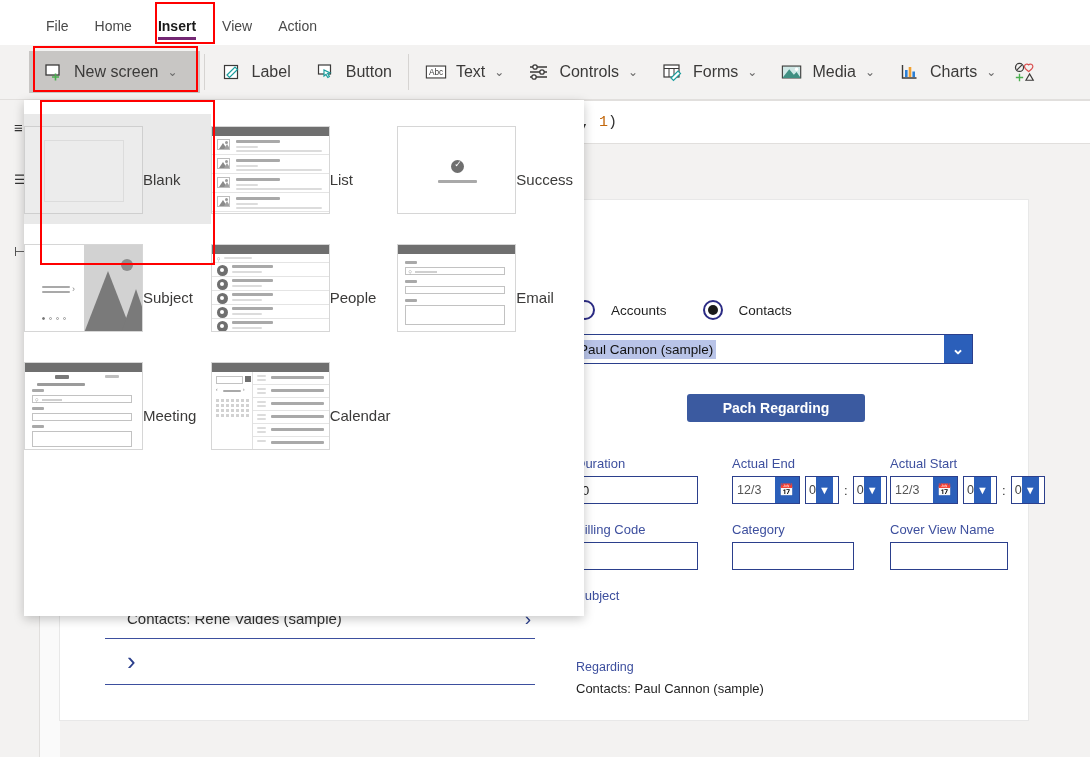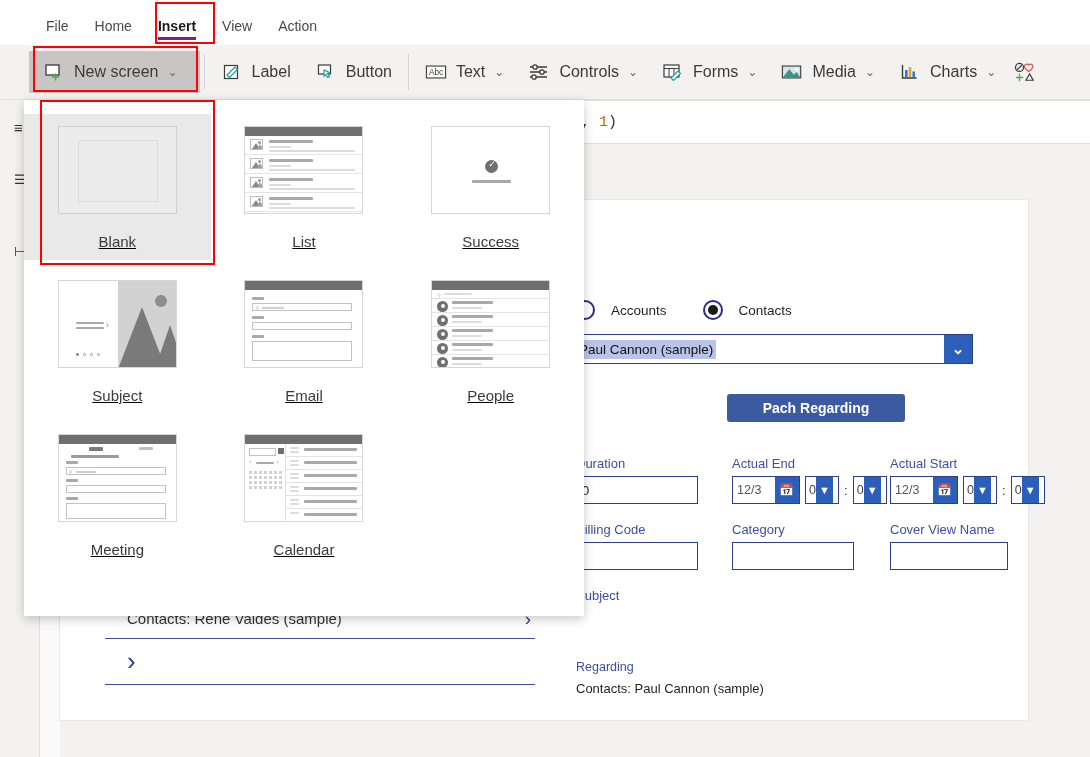--- a/index.html
+++ b/index.html
@@ -74,21 +74,20 @@
     position: absolute; right: 0; top: 0; width: 28px; height: 28px;
     background: #2b5fba; color: #fff; display: flex; align-items: center; justify-content: center;
     font-size: 15px; font-weight: bold;
   }
 
   .patch-btn {
     position: absolute; left: 627px; top: 194px; width: 178px; height: 28px;
     background: #3b5aa0; color: #fff; border: none; border-radius: 3px;
     font-size: 14px; font-weight: bold; font-family: "Liberation Sans", sans-serif;
     cursor: pointer;
-    margin-left: 40px;
   }
 
   .fld { position: absolute; }
   .fld-label { font-size: 13px; color: #3d4f9e; margin-bottom: 5px; white-space: nowrap; }
   .fld-input {
     border: 1.5px solid #2b3f8c; background: #fff; height: 28px;
     font-size: 13px; color: #222; padding: 0 5px; display: flex; align-items: center;
     font-family: "Liberation Sans", sans-serif;
   }
   .date-group { display: flex; align-items: center; gap: 5px; }
@@ -159,23 +158,22 @@
   .flyout {
     position: absolute; left: 24px; top: 100px; width: 560px; height: 516px;
     background: #ffffff; box-shadow: 0 3px 10px rgba(0,0,0,.22);
     padding: 14px 0 0 0;
   }
   .tpl-grid {
     display: grid; grid-template-columns: repeat(3, 1fr);
     row-gap: 8px;
   }
   .tpl {
-    display: flex; flex-direction: column; align-items: center; padding: 12px 0 10px 0;
+    display: flex; flex-direction: row; align-items: center; padding: 12px 0 10px 0;
     cursor: pointer;
-    text-decoration: underline;
   }
   .tpl.selected { background: #e9e9e9; }
   .tpl-thumb {
     width: 119px; height: 88px; background: #ffffff; border: 1px solid #d6d6d6;
     position: relative; overflow: hidden;
   }
   .tpl.selected .tpl-thumb { border: 1px solid #cfcfcf; background:#ececec; }
   .tpl-label { margin-top: 19px; font-size: 15px; color: #3b3a39; }
 
   
@@ -529,67 +527,67 @@
           <div class="th-dot" style="left:24px; top:72px;"></div>
           <div class="th-dot" style="left:31px; top:72px;"></div>
           <div class="th-dot" style="left:38px; top:72px;"></div>
         </div>
         <div class="tpl-label">Subject</div>
       </div>
 
       <div class="tpl">
         <div class="tpl-thumb">
           <div class="th-bar"></div>
+          <div class="th-row" style="top:9px; height:9px;">
+            <span style="position:absolute;left:5px;top:2px;font-size:5px;color:#b5b5b5;">⚲</span>
+            <div class="th-ln lite" style="left:12px; top:3px; width:28px;"></div>
+          </div>
+          <div class="th-row" style="top:18px; height:14px;">
+            <div class="th-ava" style="left:5px; top:2px;"></div>
+            <div class="th-ln" style="left:20px; top:2px; width:41px;"></div>
+            <div class="th-ln lite" style="left:20px; top:8px; width:30px;"></div>
+          </div>
+          <div class="th-row" style="top:32px; height:14px;">
+            <div class="th-ava" style="left:5px; top:2px;"></div>
+            <div class="th-ln" style="left:20px; top:2px; width:41px;"></div>
+            <div class="th-ln lite" style="left:20px; top:8px; width:30px;"></div>
+          </div>
+          <div class="th-row" style="top:46px; height:14px;">
+            <div class="th-ava" style="left:5px; top:2px;"></div>
+            <div class="th-ln" style="left:20px; top:2px; width:41px;"></div>
+            <div class="th-ln lite" style="left:20px; top:8px; width:30px;"></div>
+          </div>
+          <div class="th-row" style="top:60px; height:14px;">
+            <div class="th-ava" style="left:5px; top:2px;"></div>
+            <div class="th-ln" style="left:20px; top:2px; width:41px;"></div>
+            <div class="th-ln lite" style="left:20px; top:8px; width:30px;"></div>
+          </div>
+          <div class="th-row" style="top:74px; height:14px;">
+            <div class="th-ava" style="left:5px; top:2px;"></div>
+            <div class="th-ln" style="left:20px; top:2px; width:41px;"></div>
+            <div class="th-ln lite" style="left:20px; top:8px; width:30px;"></div>
+          </div>
+        </div>
+        <div class="tpl-label">People</div>
+      </div>
+
+      <div class="tpl">
+        <div class="tpl-thumb">
+          <div class="th-bar"></div>
           <div class="th-ln" style="left:7px; top:16px; width:12px; height:3px;"></div>
           <div class="th-inputbox" style="left:7px; top:22px; width:100px; height:8px;">
             <span style="position:absolute;left:2px;top:1px;font-size:5px;color:#aaa;">⚲</span>
             <span style="position:absolute;left:9px;top:3px;width:22px;height:2px;background:#cfcfcf;"></span>
           </div>
           <div class="th-ln" style="left:7px; top:35px; width:12px; height:3px;"></div>
           <div class="th-inputbox" style="left:7px; top:41px; width:100px; height:8px;"></div>
           <div class="th-ln" style="left:7px; top:54px; width:12px; height:3px;"></div>
           <div class="th-inputbox" style="left:7px; top:60px; width:100px; height:20px;"></div>
         </div>
         <div class="tpl-label">Email</div>
-      </div>
-
-      <div class="tpl">
-        <div class="tpl-thumb">
-          <div class="th-bar"></div>
-          <div class="th-row" style="top:9px; height:9px;">
-            <span style="position:absolute;left:5px;top:2px;font-size:5px;color:#b5b5b5;">⚲</span>
-            <div class="th-ln lite" style="left:12px; top:3px; width:28px;"></div>
-          </div>
-          <div class="th-row" style="top:18px; height:14px;">
-            <div class="th-ava" style="left:5px; top:2px;"></div>
-            <div class="th-ln" style="left:20px; top:2px; width:41px;"></div>
-            <div class="th-ln lite" style="left:20px; top:8px; width:30px;"></div>
-          </div>
-          <div class="th-row" style="top:32px; height:14px;">
-            <div class="th-ava" style="left:5px; top:2px;"></div>
-            <div class="th-ln" style="left:20px; top:2px; width:41px;"></div>
-            <div class="th-ln lite" style="left:20px; top:8px; width:30px;"></div>
-          </div>
-          <div class="th-row" style="top:46px; height:14px;">
-            <div class="th-ava" style="left:5px; top:2px;"></div>
-            <div class="th-ln" style="left:20px; top:2px; width:41px;"></div>
-            <div class="th-ln lite" style="left:20px; top:8px; width:30px;"></div>
-          </div>
-          <div class="th-row" style="top:60px; height:14px;">
-            <div class="th-ava" style="left:5px; top:2px;"></div>
-            <div class="th-ln" style="left:20px; top:2px; width:41px;"></div>
-            <div class="th-ln lite" style="left:20px; top:8px; width:30px;"></div>
-          </div>
-          <div class="th-row" style="top:74px; height:14px;">
-            <div class="th-ava" style="left:5px; top:2px;"></div>
-            <div class="th-ln" style="left:20px; top:2px; width:41px;"></div>
-            <div class="th-ln lite" style="left:20px; top:8px; width:30px;"></div>
-          </div>
-        </div>
-        <div class="tpl-label">People</div>
       </div>
 
       <div class="tpl">
         <div class="tpl-thumb">
           <div class="th-bar"></div>
           <div class="th-ln" style="left:30px; top:12px; width:14px; height:4px; background:#7a7a7a;"></div>
           <div class="th-ln" style="left:80px; top:12px; width:14px; height:3px; background:#bfbfbf;"></div>
           <div class="th-ln" style="left:12px; top:20px; width:48px; height:2.5px; background:#9b9b9b;"></div>
           <div class="th-ln" style="left:7px; top:26px; width:12px; height:3px;"></div>
           <div class="th-inputbox" style="left:7px; top:32px; width:100px; height:8px;">

